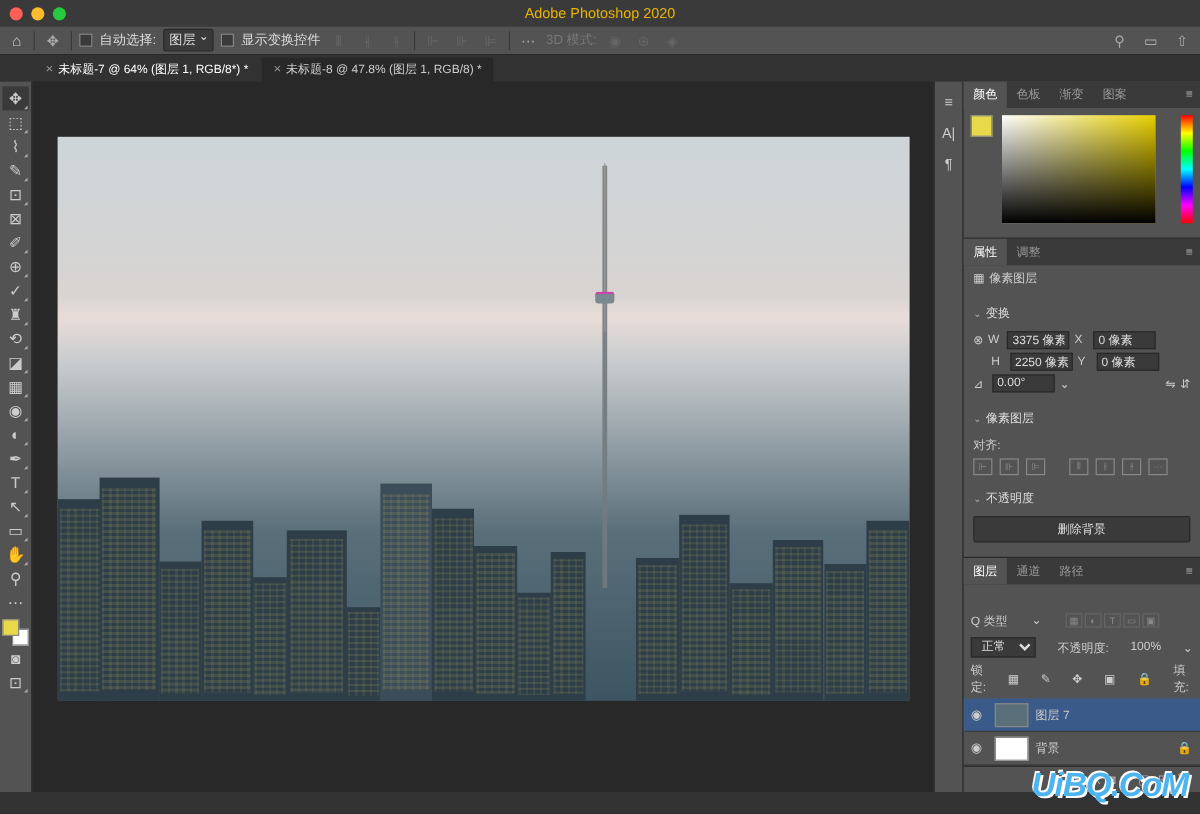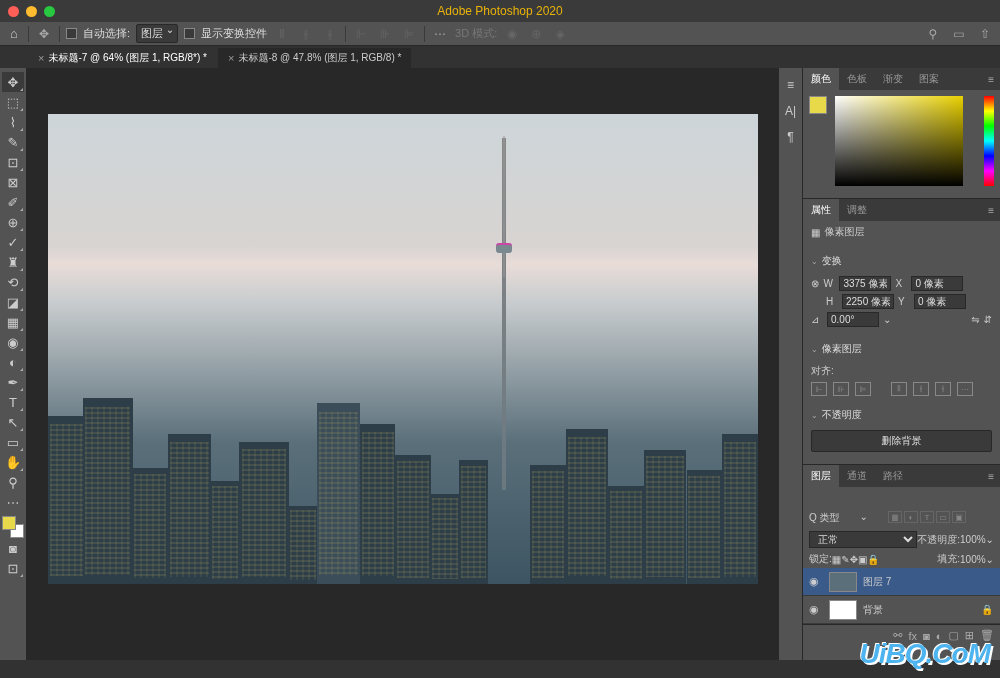--- a/index.html
+++ b/index.html
@@ -78,21 +78,21 @@
 .prop-input { background: #3a3a3a; border: 1px solid #282828; color: #ddd; padding: 1px 3px; font-size: 10px; width: 52px; }
 .collapse-arrow { font-size: 8px; color: #aaa; }
 .align-icons { display: flex; gap: 6px; margin-top: 4px; }
 .align-icon { width: 16px; height: 14px; border: 1px solid #888; display: flex; align-items: center; justify-content: center; font-size: 8px; color: #888; }
 .quick-btn { background: #3a3a3a; border: 1px solid #282828; color: #ddd; padding: 3px 0; font-size: 10px; text-align: center; margin-bottom: 4px; border-radius: 2px; }
 .layers-body { padding: 0; }
 .layer-controls { padding: 4px 6px; display: flex; gap: 20px; font-size: 10px; margin-top: 20px; }
 .layer-select { background: #3a3a3a; border: 1px solid #282828; color: #ddd; padding: 1px 4px; font-size: 10px; flex: 1; }
 .filter-icons { display: flex; gap: 2px; }
 .filter-icon { width: 14px; height: 12px; border: 1px solid #666; font-size: 8px; display: flex; align-items: center; justify-content: center; color: #888; }
-.layer-row2 { padding: 2px 6px; display: flex; align-items: center; gap: 0; font-size: 10px; color: #ccc; }
+.layer-row2 { padding: 2px 6px; display: flex; align-items: center; gap: 18px; font-size: 10px; color: #ccc; }
 .layer-item { height: 28px; display: flex; align-items: center; padding: 0 6px; gap: 6px; font-size: 10px; border-bottom: 1px solid #3a3a3a; }
 .layer-item.selected { background: #3a5a8a; }
 .layer-eye { width: 14px; font-size: 11px; }
 .layer-thumb { width: 28px; height: 20px; background: #5a6f7a; border: 1px solid #888; }
 .layer-thumb.white { background: #fff; }
 .layer-lock { margin-left: auto; font-size: 10px; }
 .layers-footer { height: 22px; display: flex; align-items: center; justify-content: flex-end; padding: 0 6px; gap: 6px; font-size: 11px; color: #aaa; border-top: 1px solid #282828; }
 .watermark { position: absolute; right: 10px; bottom: 8px; font-size: 28px; font-weight: 900; font-style: italic; color: #4db4f0; text-shadow: 2px 2px 0 #fff, -1px -1px 0 #fff; letter-spacing: -1px; }
 </style>
 </head>

